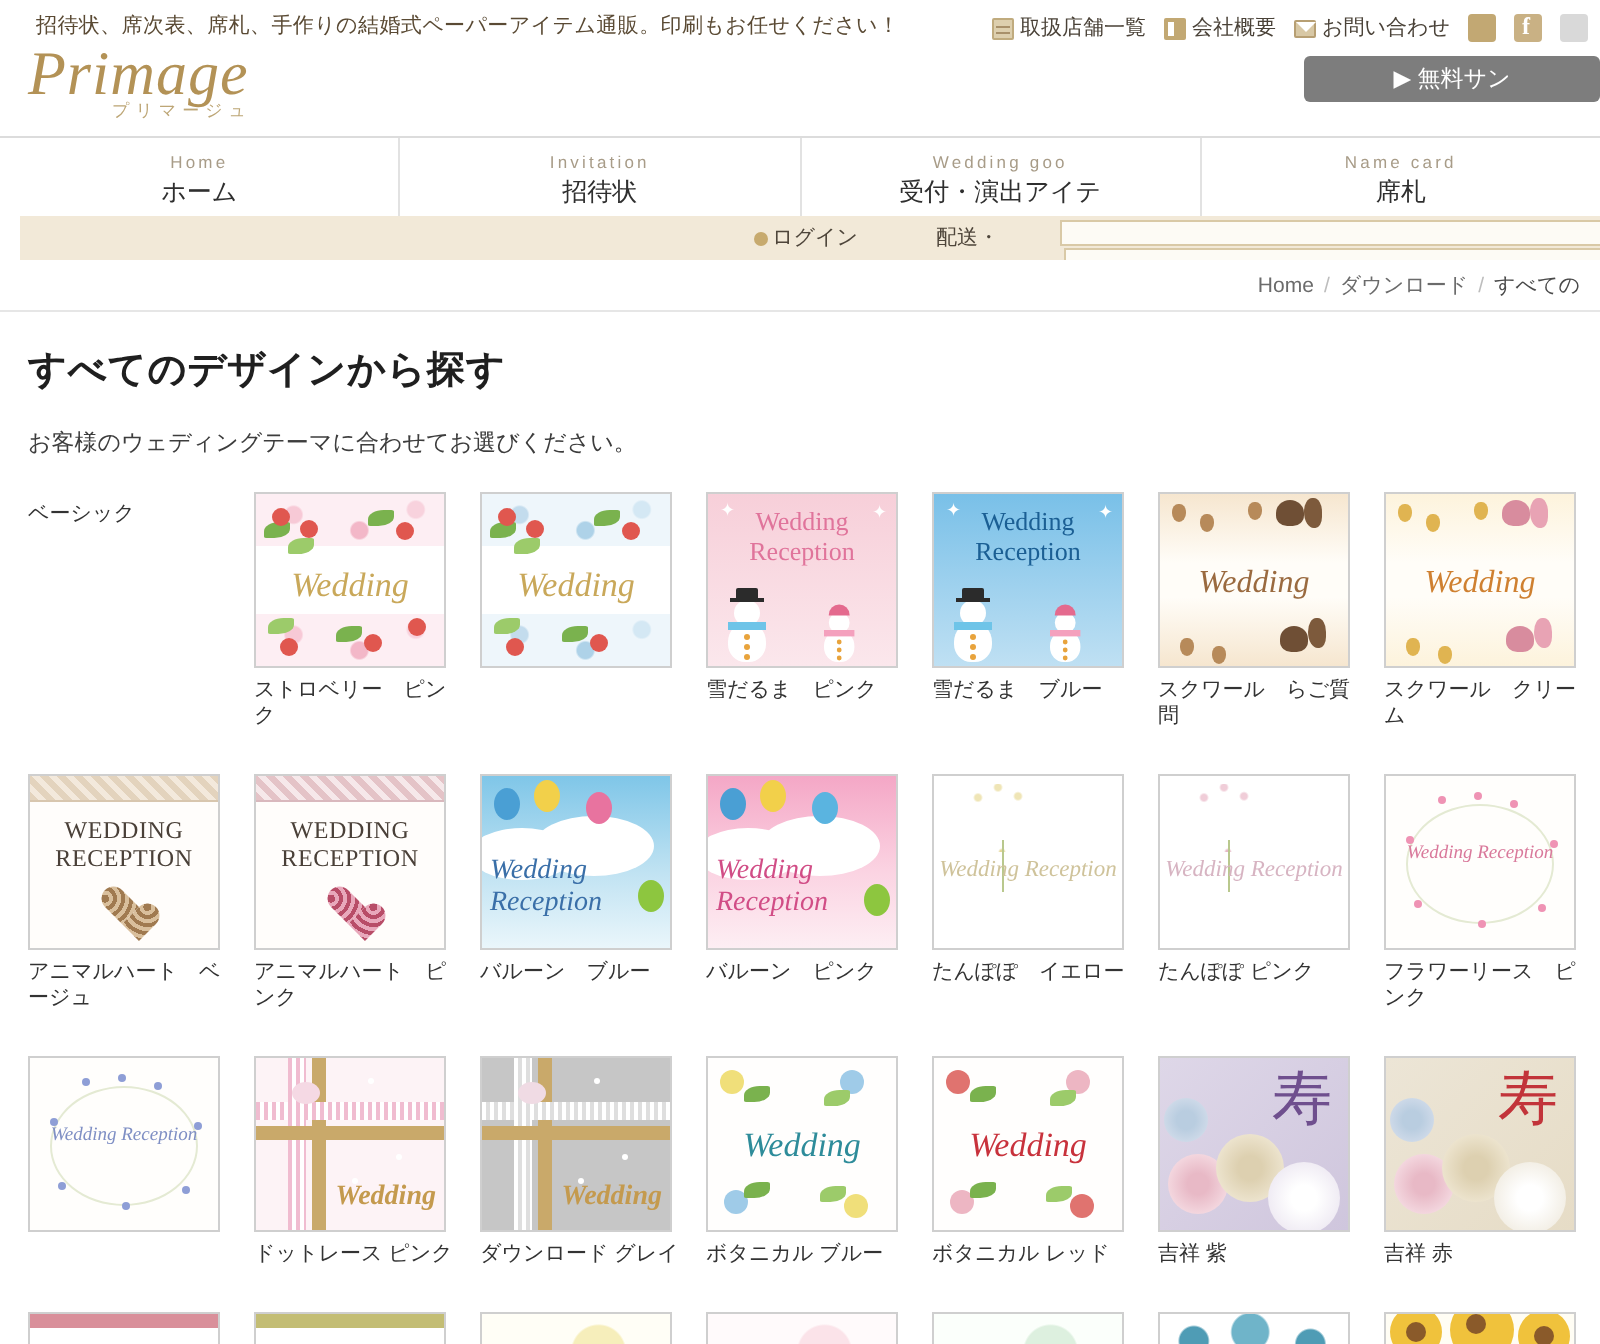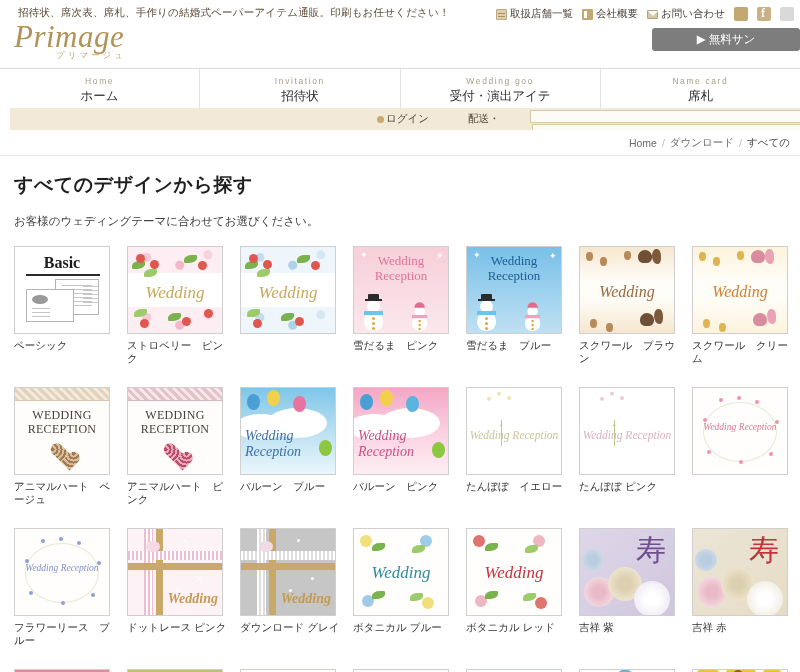--- a/index.html
+++ b/index.html
@@ -548,31 +548,20 @@
   <span class="bc-sep">/</span>
   <span class="bc-item cur">すべての</span>
 </div>
 
 <div class="page-title">すべてのデザインから探す</div>
 <div class="page-sub">お客様のウェディングテーマに合わせてお選びください。</div>
 
 <div class="grid">
 
   <div class="cell">
-    <div class="thumb basic-bg">
-      <div class="basic-title">Basic</div>
-      <div class="basic-rule"></div>
-      <div class="basic-card-b">
-          <div class="basic-lines2"></div>
-        </div>
-      <div class="basic-card-f">
-        <div class="basic-oval"></div>
-        <div class="basic-lines"></div>
-      </div>
-    </div>
     <div class="cap">ベーシック</div>
   </div>
 
   <div class="cell">
     <div class="thumb straw-pink">
       <div class="straw-top"></div>
       <div class="straw-bot"></div>
       <div class="leaf" style="left:4px;top:14px"></div>
       <div class="leaf lt" style="left:16px;top:22px"></div>
       <div class="berry" style="left:8px;top:7px"></div>
@@ -667,21 +656,21 @@
       <div class="acorn" style="left:20px;top:10px"></div>
       <div class="acorn" style="left:44px;top:4px"></div>
       <div class="sq-body" style="left:58px;top:3px"></div>
       <div class="sq-tail" style="left:72px;top:2px"></div>
       <div class="sq-word">Wedding</div>
       <div class="acorn" style="left:10px;top:72px"></div>
       <div class="acorn" style="left:26px;top:76px"></div>
       <div class="sq-body" style="left:60px;top:66px"></div>
       <div class="sq-tail" style="left:74px;top:62px"></div>
     </div>
-    <div class="cap">スクワール　ブラウン</div>
+    <div class="cap">スクワール　らご質問</div>
   </div>
 
   <div class="cell">
     <div class="thumb sq-cream">
       <div class="acorn y" style="left:6px;top:5px"></div>
       <div class="acorn y" style="left:20px;top:10px"></div>
       <div class="acorn y" style="left:44px;top:4px"></div>
       <div class="sq-body p" style="left:58px;top:3px"></div>
       <div class="sq-tail p" style="left:72px;top:2px"></div>
       <div class="sq-word">Wedding</div>
@@ -773,36 +762,36 @@
       <div class="petal" style="left:26px;top:10px;background:#ef93b4"></div>
       <div class="petal" style="left:44px;top:8px;background:#ef93b4"></div>
       <div class="petal" style="left:62px;top:12px;background:#ef93b4"></div>
       <div class="petal" style="left:10px;top:30px;background:#ef93b4"></div>
       <div class="petal" style="left:82px;top:32px;background:#ef93b4"></div>
       <div class="petal" style="left:14px;top:62px;background:#ef93b4"></div>
       <div class="petal" style="left:46px;top:72px;background:#ef93b4"></div>
       <div class="petal" style="left:76px;top:64px;background:#ef93b4"></div>
       <div class="fw-word">Wedding Reception</div>
     </div>
+    <div class="cap">フラワーリース　ピンク</div>
   </div>
 
   <div class="cell">
     <div class="thumb fw-bg fw-blue">
       <div class="fw-ring"></div>
       <div class="petal" style="left:26px;top:10px;background:#8e9ed6"></div>
       <div class="petal" style="left:44px;top:8px;background:#8e9ed6"></div>
       <div class="petal" style="left:62px;top:12px;background:#8e9ed6"></div>
       <div class="petal" style="left:10px;top:30px;background:#8e9ed6"></div>
       <div class="petal" style="left:82px;top:32px;background:#8e9ed6"></div>
       <div class="petal" style="left:14px;top:62px;background:#8e9ed6"></div>
       <div class="petal" style="left:46px;top:72px;background:#8e9ed6"></div>
       <div class="petal" style="left:76px;top:64px;background:#8e9ed6"></div>
       <div class="fw-word">Wedding Reception</div>
     </div>
-    <div class="cap">フラワーリース　ブルー</div>
   </div>
 
   <div class="cell">
     <div class="thumb dl-pink">
       <div class="lace-v" style="left:16px"></div>
       <div class="rib-v" style="left:28px"></div>
       <div class="lace-h" style="top:22px"></div>
       <div class="rib-h" style="top:34px"></div>
       <div class="bow" style="left:18px;top:12px;background:#f5d9e4;border-radius:50%"></div>
       <div class="dot" style="left:56px;top:10px;background:#fff"></div>

